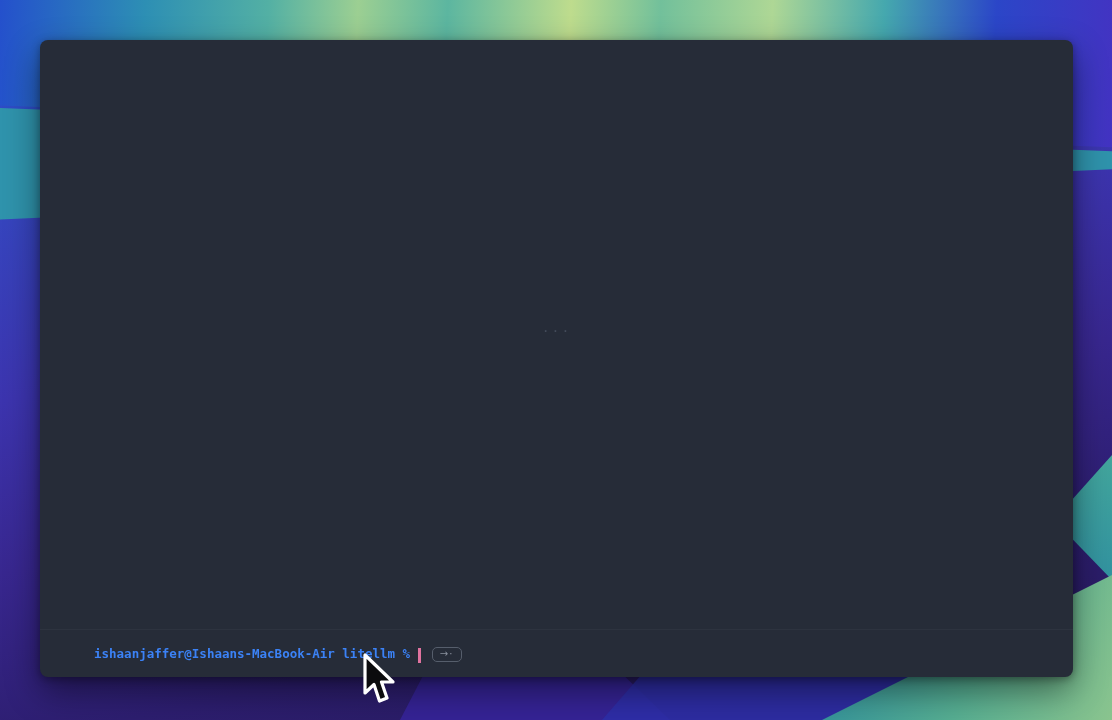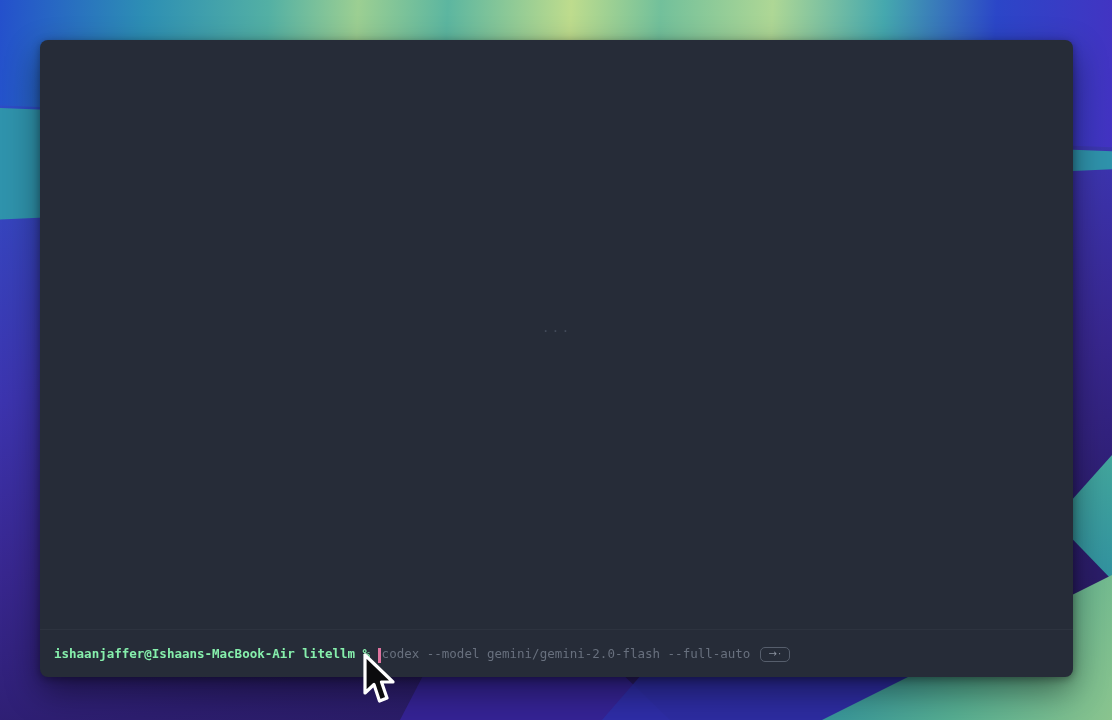--- a/index.html
+++ b/index.html
@@ -74,21 +74,21 @@
     color: #434b5a; font-size: 13px; letter-spacing: 2px;
     font-family: "DejaVu Sans Mono", monospace;
   }
   .prompt-line {
     position: absolute; left: 14px; bottom: 15px;
     display: flex; align-items: center;
     white-space: pre;
     font-size: 12.5px; line-height: 16px;
     font-family: "DejaVu Sans Mono", "Liberation Mono", monospace;
   }
-  .prompt-text { color: #86efac; font-weight: bold; }
+  .prompt-text { color: #3b82f6; font-weight: bold; margin-left: 40px; }
   .caret {
     display: inline-block; width: 3px; height: 15px;
     background: #e0739f; margin-right: 1px;
     position: relative; top: 1px;
   }
   .suggestion-text { color: #68707e; }
   .tab-hint {
     display: inline-flex; align-items: center; justify-content: center;
     margin-left: 10px;
     min-width: 30px; height: 15px; padding: 0 5px;
@@ -119,21 +119,20 @@
   <div class="wp-bottom-right"></div>
 
   <div class="terminal">
     <div class="term-seam"></div>
 
     <div class="center-ellipsis">···</div>
 
     <div class="prompt-line">
       <span class="prompt-text">ishaanjaffer@Ishaans-MacBook-Air litellm % </span>
       <span class="caret"></span>
-      <span class="suggestion-text">codex --model gemini/gemini-2.0-flash --full-auto</span>
       <span class="tab-hint">→·</span>
     </div>
   </div>
 
   <svg class="pointer" viewBox="0 0 34 52" xmlns="http://www.w3.org/2000/svg">
     <path d="M 4 2 L 4 40 L 13 31.5 L 18.5 48 L 26 45 L 20.5 29 L 32 29 Z" fill="#0b0b0d" stroke="#ffffff" stroke-width="3.2" stroke-linejoin="round"></path>
   </svg>
 
 </div>
 

